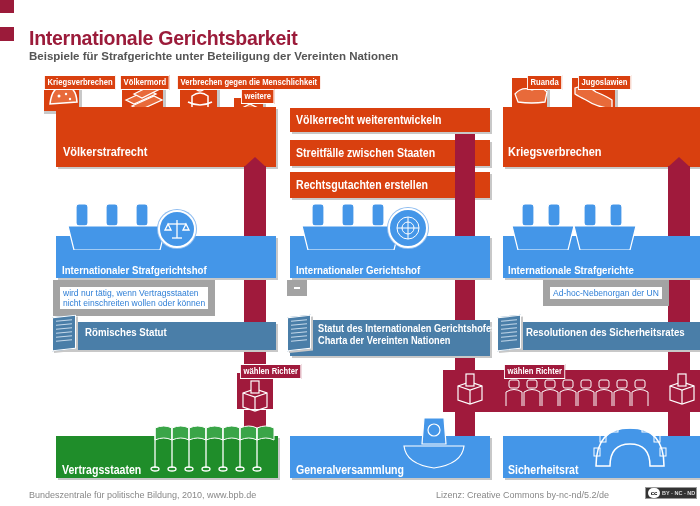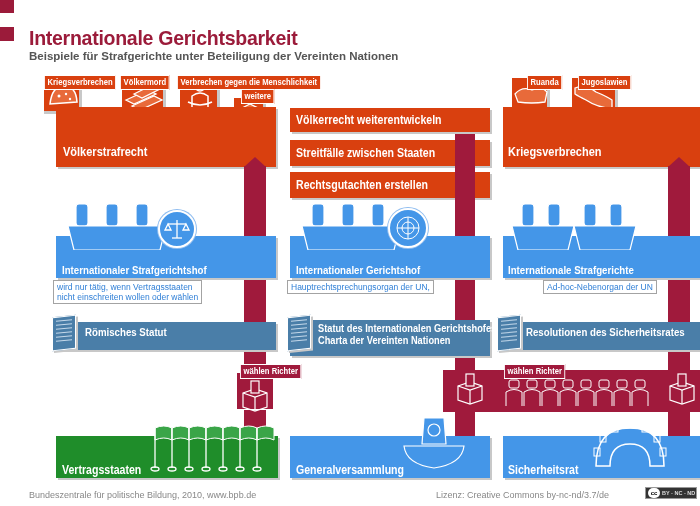--- a/index.html
+++ b/index.html
@@ -17,21 +17,21 @@
   .blue { background: #4496e8; }
   .steel { background: #4a7ea8; }
   .green { background: #1f8d2a; }
   .crimson { background: #a01a3c; }
   .bar-shadow { box-shadow: 2px 2px 0 #c8c8c8; }
   .bar-label { position: absolute; color: #fff; font-weight: bold; font-size: 12.5px; white-space: nowrap; transform: scaleX(0.88); transform-origin: left; }
 
   .tag { position: absolute; background: #d9400f; color: #fff; font-size: 8.5px; font-weight: bold; padding: 1px 3px; white-space: nowrap; border: 1px solid #fff; transform: scaleX(0.9); transform-origin: left; line-height: 11px; }
   .iconbox { position: absolute; background: #d9400f; border-right: 3px solid #c8c8c8; border-bottom: 3px solid #c8c8c8; }
 
-  .note { position: absolute; background: #fff; border: 1px solid #a3a3a3; color: #2f7fd6; font-size: 8.5px; line-height: 10px; padding: 1px 3px; white-space: nowrap; }
+  .note { position: absolute; background: #fff; border: 7px solid #a3a3a3; color: #2f7fd6; font-size: 8.5px; line-height: 10px; padding: 1px 3px; white-space: nowrap; }
 
   .vstripe { position: absolute; background: #a01a3c; }
   .arrowhead { position: absolute; width: 0; height: 0; border-left: 11px solid transparent; border-right: 11px solid transparent; border-bottom: 10px solid #a01a3c; }
 
   .doc-icon { position: absolute; width: 24px; height: 34px; background: #4a7ea8; border: 1px solid #fff; box-shadow: 2px 2px 0 #c8c8c8; transform: skewY(-6deg); }
   .doc-icon span { display: block; height: 1px; background: #c5d9ea; margin: 3px 3px 0 3px; }
 
   .footer { position: absolute; font-size: 9px; color: #888; white-space: nowrap; }
   .cc { position: absolute; left: 645px; top: 487px; width: 52px; height: 12px; background: #333; border: 1px solid #999; display: flex; align-items: center; }
   .cc .cclogo { width: 12px; height: 10px; background: #fff; color: #000; font-size: 6px; font-weight: bold; border-radius: 5px; text-align: center; line-height: 10px; margin: 0 2px; }
@@ -106,21 +106,21 @@
         <line x1="8" y1="12" x2="26" y2="12"></line>
         <path d="M5 18 L8 12 L11 18 Z"></path>
         <path d="M23 18 L26 12 L29 18 Z"></path>
         <line x1="12" y1="26" x2="22" y2="26"></line>
       </g>
     </svg>
 </div>
 <div class="bar-label" style="left:62px;top:264px;font-size:11px;">Internationaler Strafgerichtshof</div>
 <div class="note" style="left:53px;top:280px;">
   <div>wird nur tätig, wenn Vertragsstaaten</div>
-  <div>nicht einschreiten wollen oder wählen</div>
+  <div>nicht einschreiten wollen oder können</div>
 </div>
 
 <div class="abs steel bar-shadow" style="left:56px;top:322px;width:220px;height:28px;"></div>
 <div class="doc-icon" style="left:52px;top:316px;">
     <span></span>
     <span></span>
     <span></span>
     <span></span>
     <span></span>
     <span></span>
@@ -200,21 +200,20 @@
       <g stroke="#fff" fill="none" stroke-width="1">
         <circle cx="18" cy="18" r="11"></circle>
         <circle cx="18" cy="18" r="6"></circle>
         <line x1="7" y1="18" x2="29" y2="18"></line>
         <line x1="18" y1="7" x2="18" y2="29"></line>
       </g>
     </svg>
 </div>
 <div class="bar-label" style="left:296px;top:264px;font-size:11px;">Internationaler Gerichtshof</div>
 <div class="note" style="left:287px;top:280px;">
-  <div>Hauptrechtsprechungsorgan der UN,</div>
 </div>
 
 <div class="abs steel bar-shadow" style="left:290px;top:320px;width:200px;height:36px;"></div>
 <div class="doc-icon" style="left:287px;top:316px;">
     <span></span>
     <span></span>
     <span></span>
     <span></span>
     <span></span>
     <span></span>
@@ -354,17 +353,17 @@
         <rect x="37" y="2" width="6" height="8"></rect>
         <rect x="52" y="6" width="6" height="8"></rect>
         <rect x="64" y="16" width="6" height="8"></rect>
         <rect x="70" y="30" width="6" height="8"></rect>
       </g>
   </svg>
 </div>
 <div class="bar-label" style="left:508px;top:463px;font-size:12px;">Sicherheitsrat</div>
 
 <div class="footer" style="left:29px;top:490px;">Bundeszentrale für politische Bildung, 2010, www.bpb.de</div>
-<div class="footer" style="left:436px;top:490px;">Lizenz: Creative Commons by-nc-nd/3.7/de</div>
+<div class="footer" style="left:436px;top:490px;">Lizenz: Creative Commons by-nc-nd/5.2/de</div>
 <div class="cc">
   <span class="cclogo">cc</span>
   <span class="cctext">BY - NC - ND</span>
 </div>
 
 </body></html>

